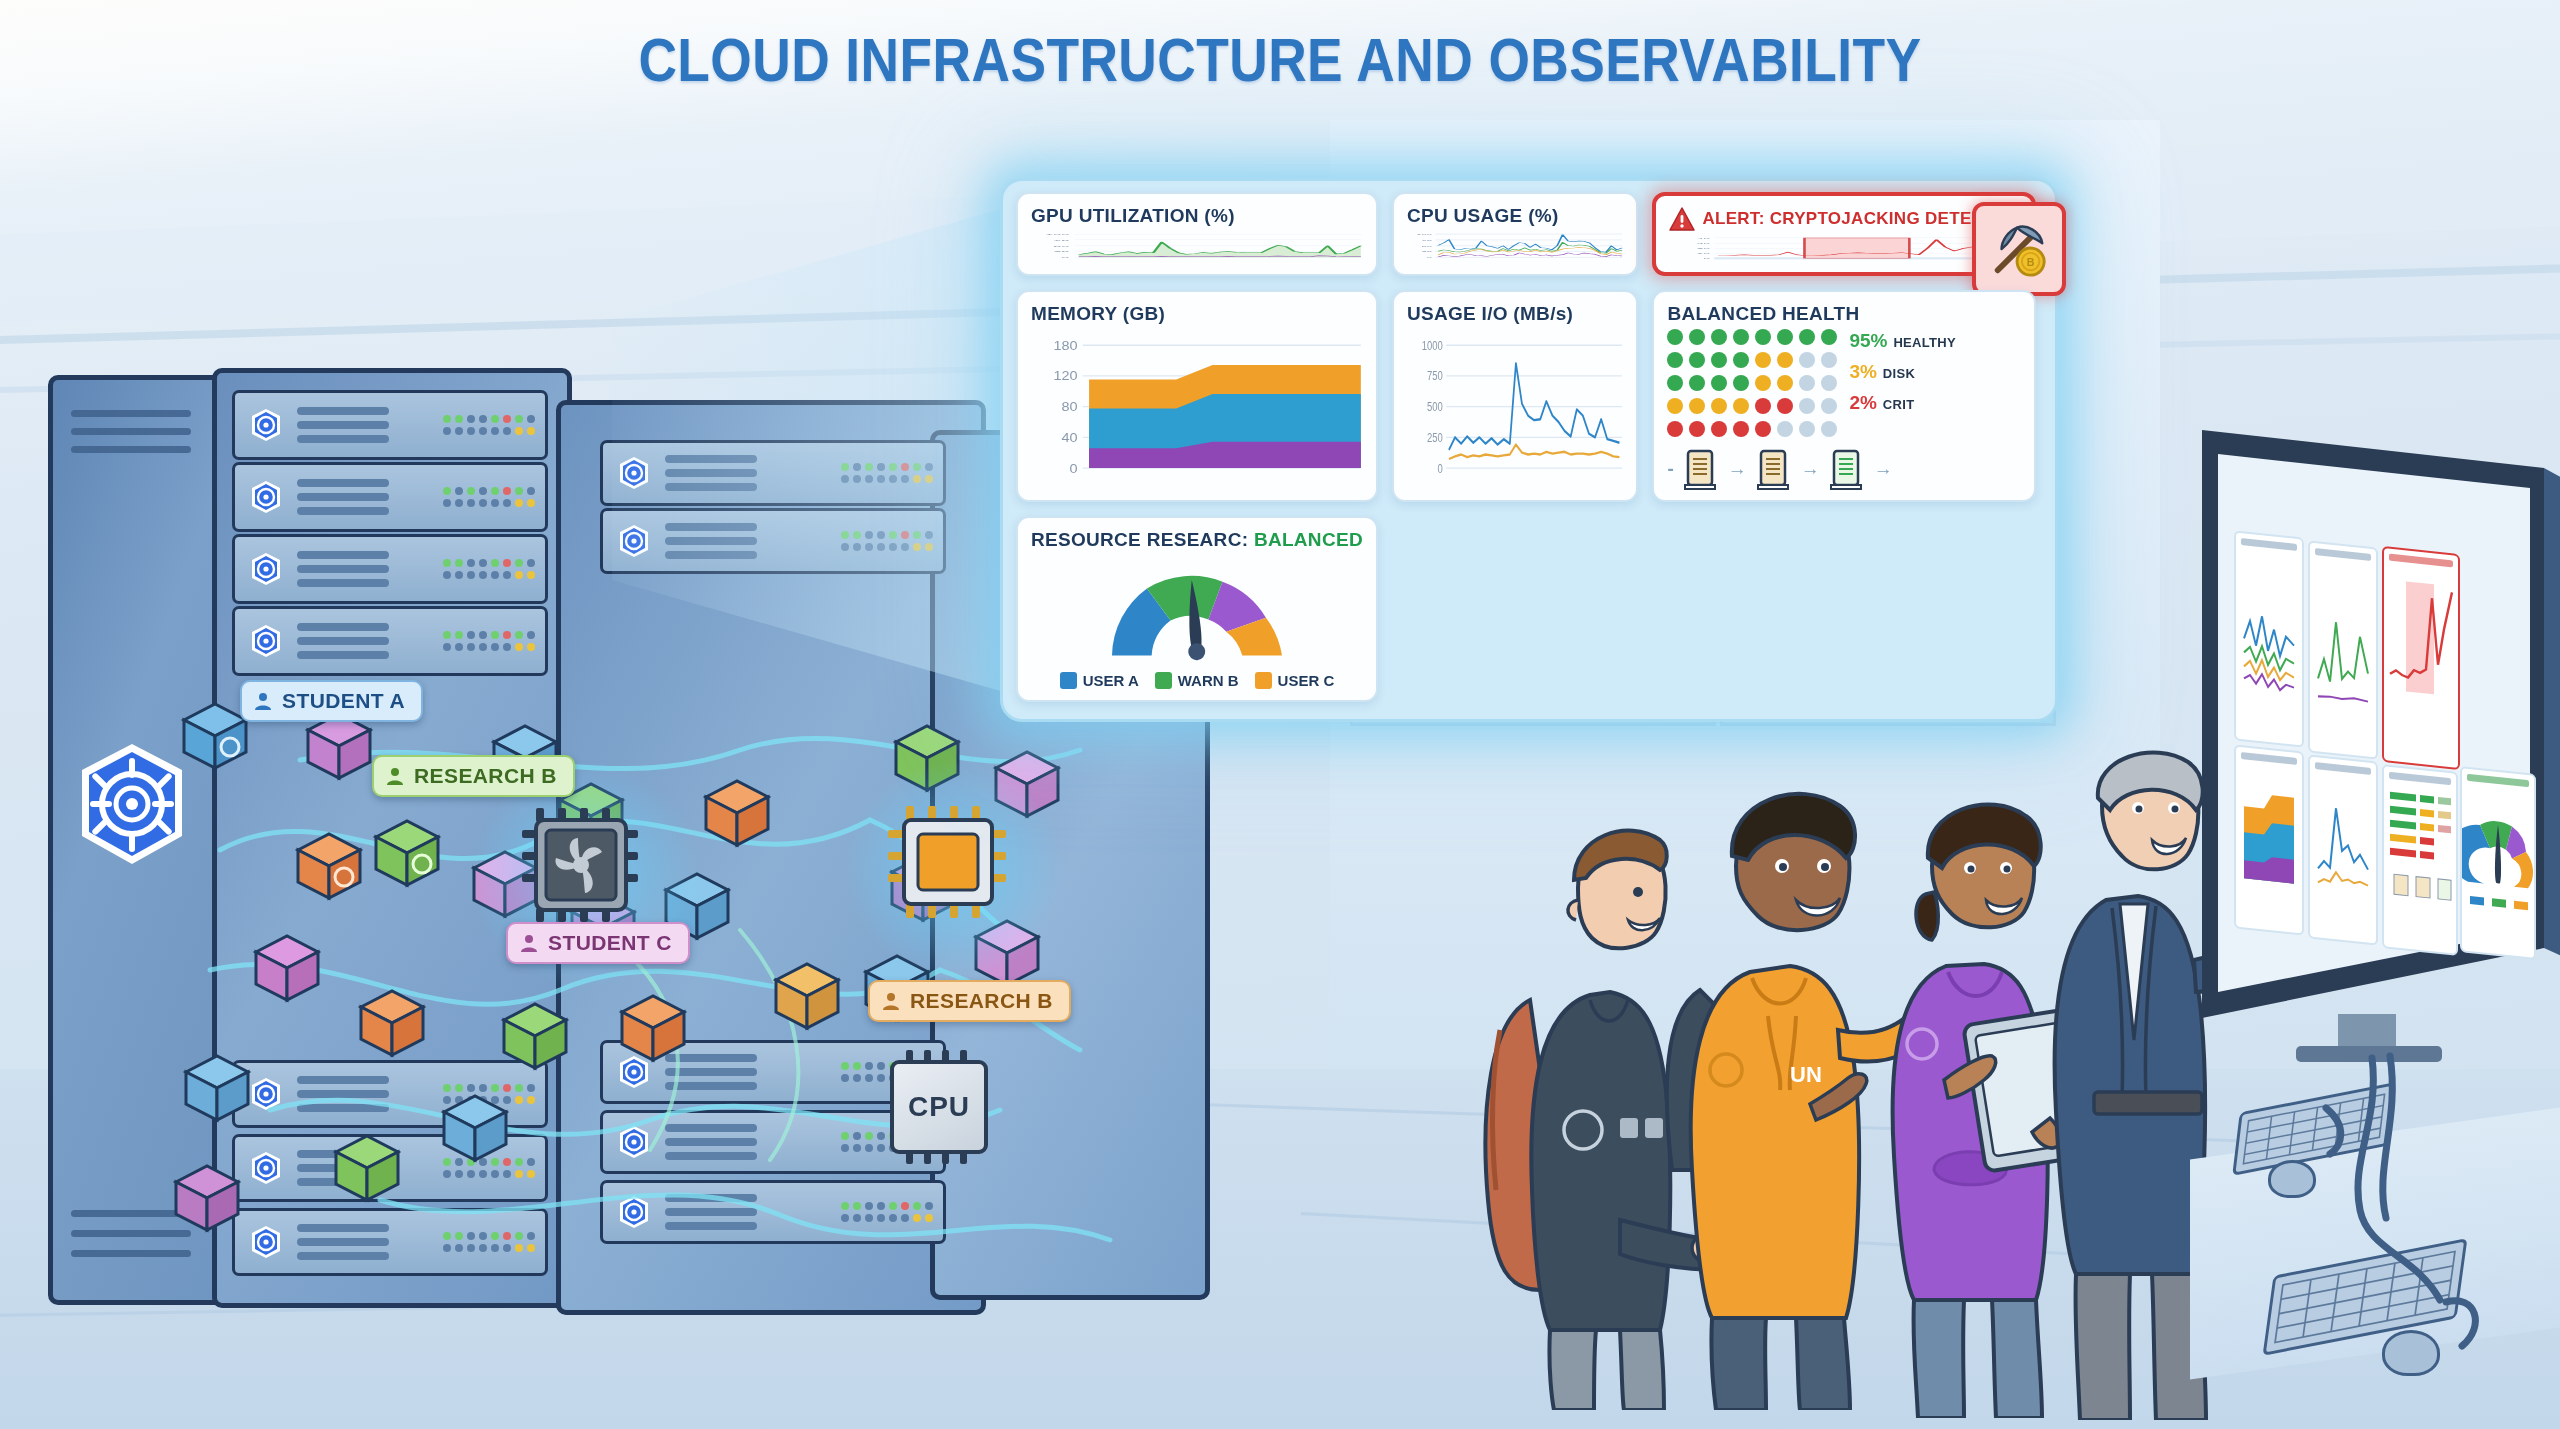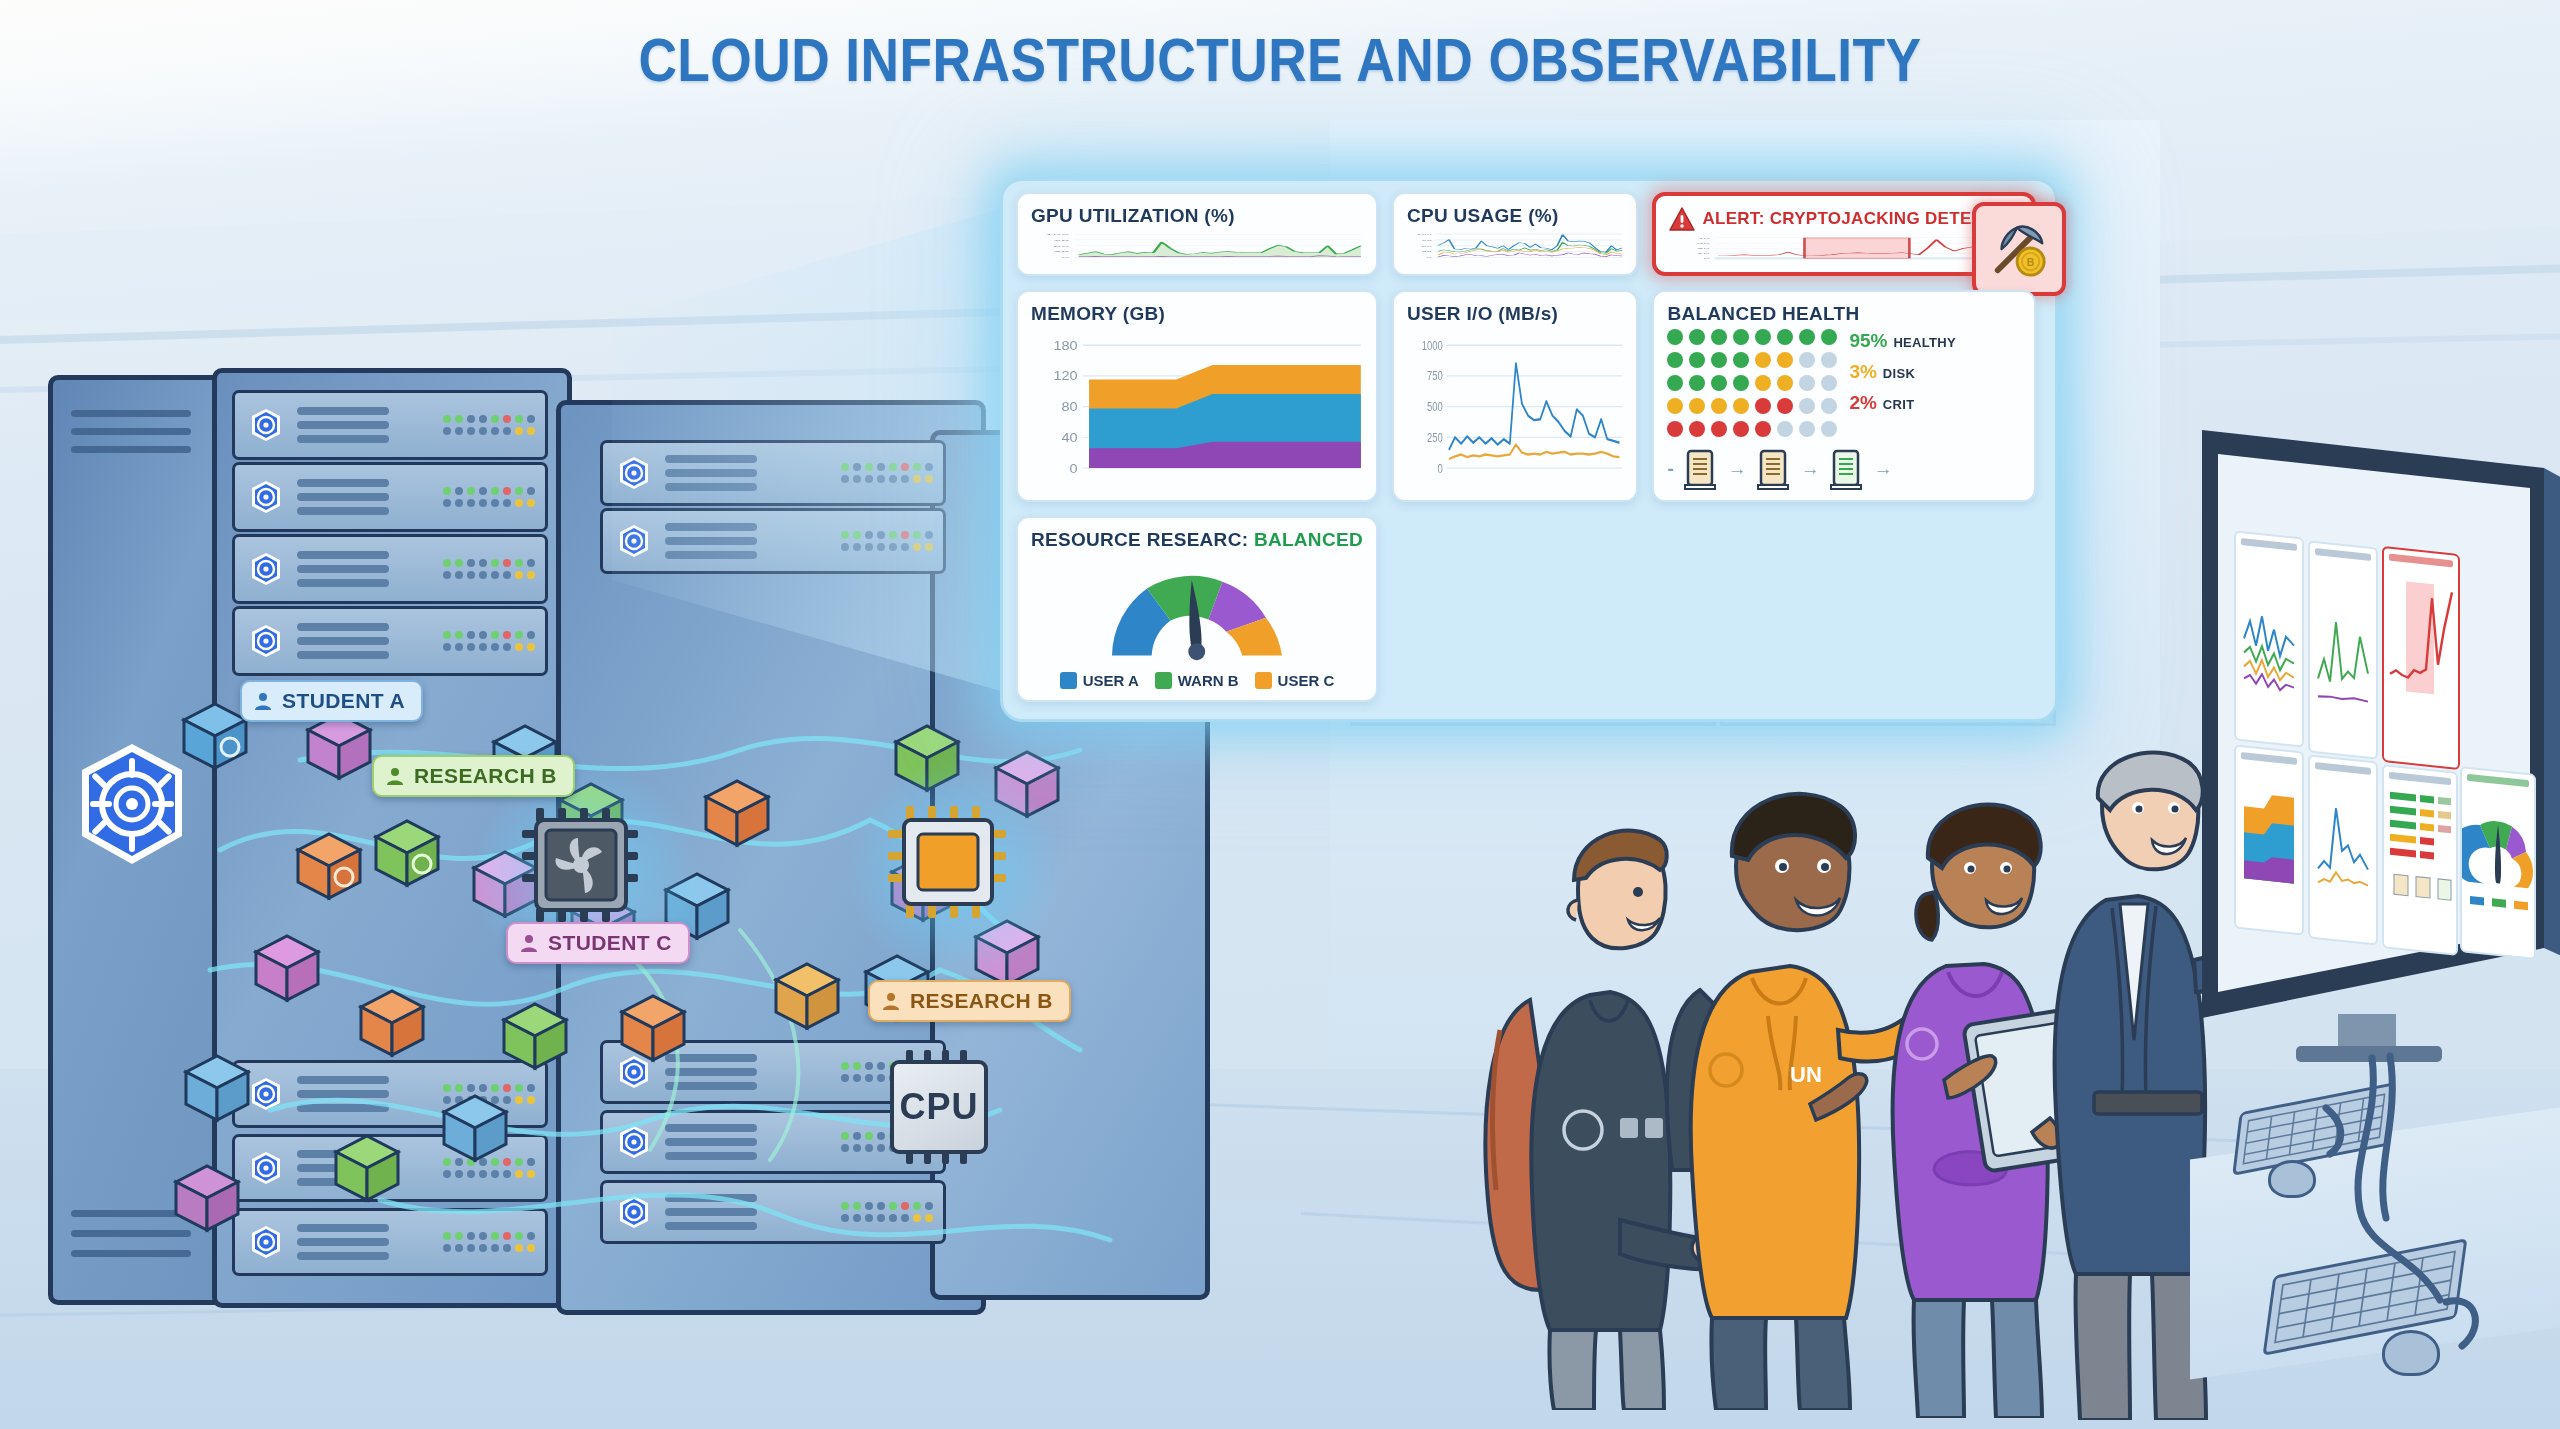--- a/index.html
+++ b/index.html
@@ -74,21 +74,21 @@
     font-weight:700;font-size:21px;letter-spacing:.4px;white-space:nowrap;
     box-shadow:0 3px 7px rgba(20,45,80,.30);}
   .badge .pi{width:20px;height:20px;display:block;}
   .badge-blue{background:#d9ecfb;border-color:#7fb4e0;color:#1d4f86;}
   .badge-green{background:#ddf2cd;border-color:#9ccf6f;color:#3c6b21;}
   .badge-pink{background:#f3d9f2;border-color:#cf8fcb;color:#7a3573;}
   .badge-orange{background:#fae0bd;border-color:#e3ab5f;color:#8a5613;}
   .cpu-chip{position:absolute;width:90px;height:86px;border:4px solid #2b3c55;border-radius:9px;
     background:linear-gradient(150deg,#e9eef3 0%,#c9d3dd 100%);
     display:flex;align-items:center;justify-content:center;
-    font-weight:700;font-size:36px;color:#2b3c55;letter-spacing:1px;}
+    font-weight:700;font-size:28px;color:#2b3c55;letter-spacing:1px;}
   .cpu-chip:before,.cpu-chip:after{content:"";position:absolute;left:10px;right:10px;height:0;
     border-top:0;}
   .pin{position:absolute;background:#2b3c55;border-radius:2px;}
 
   
   .dash-glow{position:absolute;left:1000px;top:178px;width:1052px;height:538px;border-radius:22px;
     background:#cfeaf8;box-shadow:0 0 42px 16px rgba(120,205,240,.62),0 0 90px 30px rgba(150,215,245,.35);
     border:3px solid #a9dcf2;}
   .dash-beam{position:absolute;left:612px;top:200px;width:420px;height:500px;
     background:linear-gradient(100deg,rgba(190,228,248,.0) 0%,rgba(196,230,248,.55) 100%);
@@ -1027,21 +1027,21 @@
               <text x="45" y="57">120</text>
               <text x="45" y="91">80</text>
             <text x="45" y="125">40</text>
               <text x="45" y="159">0</text>
           </g>
         </svg>
       </div>
     </div>
 
     <div class="panel">
-      <div class="p-title">USER I/O (MB/s)</div>
+      <div class="p-title">USAGE I/O (MB/s)</div>
       <div class="plot">
         <svg viewBox="0 0 320 175" preserveAspectRatio="none">
           <g stroke="#dde8f2" stroke-width="1.4">
             <line x1="58" y1="18" x2="318" y2="18"></line>
               <line x1="58" y1="52" x2="318" y2="52"></line>
             <line x1="58" y1="86" x2="318" y2="86"></line>
               <line x1="58" y1="120" x2="318" y2="120"></line>
             <line x1="58" y1="154" x2="318" y2="154"></line>
           </g>
         </svg>

